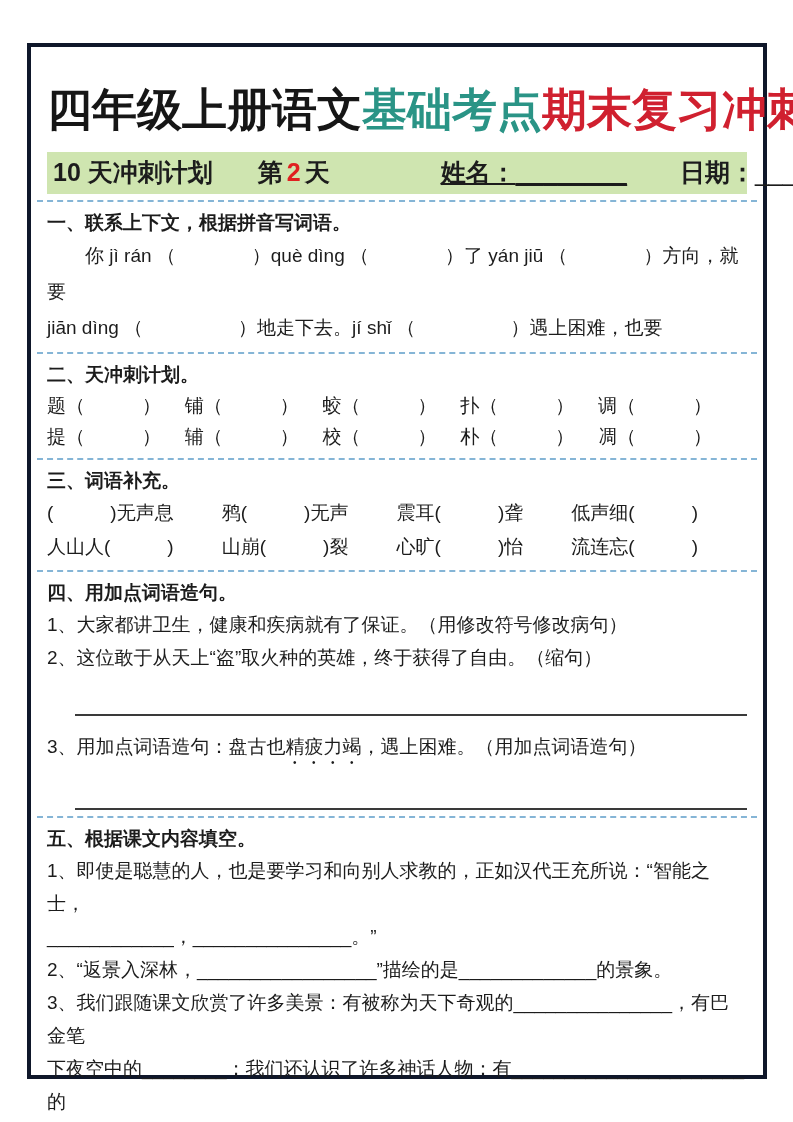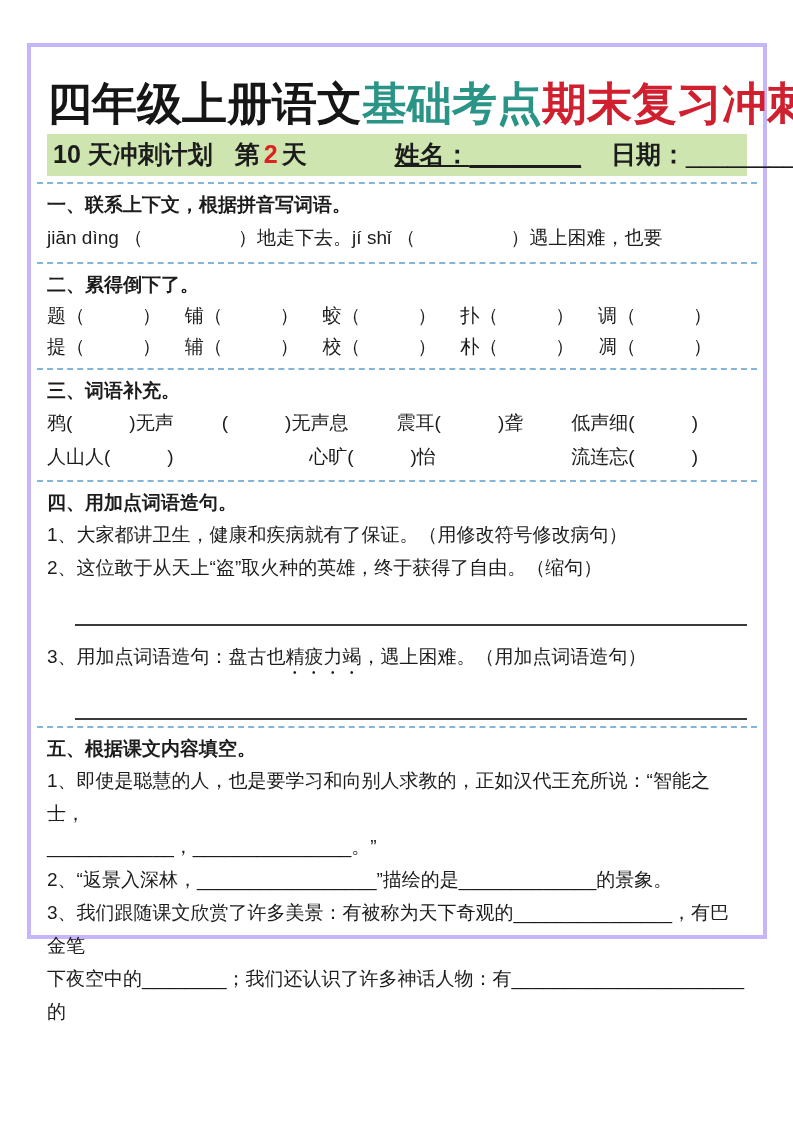--- a/index.html
+++ b/index.html
@@ -7,49 +7,50 @@
   body {
     width: 793px; height: 1122px;
     font-family: "Liberation Sans", "DejaVu Sans", sans-serif;
     color: #1c1c1c;
     position: relative;
     overflow: hidden;
   }
   .frame {
     position: absolute;
     left: 27px; top: 43px;
-    width: 740px; height: 896px;
-    border: 4px solid #c4b5fd;
+    width: 740px; height: 1036px;
+    border: 4px solid #0f172a;
     background: #ffffff;
-    padding: 20px 16px 0 16px;
+    padding: 26px 16px 0 16px;
   }
   
   .main-title {
     text-align: center;
     font-size: 45px;
     font-weight: 800;
     letter-spacing: 0px;
     margin-top: 12px;
     white-space: nowrap;
     line-height: 1.1;
   }
   .t-black { color: #161616; }
   .t-teal  { color: #2a9486; }
   .t-red   { color: #d0202f; }
   
   .banner {
-    margin-top: 5px;
+    margin-top: 17px;
     background: #cfe5b0;
     height: 42px;
     display: flex;
     align-items: center;
     font-size: 25px;
     font-weight: 700;
     padding: 0 10px 0 6px;
     white-space: nowrap;
+    gap: 23px;
   }
   .banner .plan { margin-right: 22px; }
   .banner .day-num { color: #e02020; padding: 0 4px; }
   .banner .name-group { margin-left: 88px; text-decoration: underline; }
   .banner .date-group { margin-left: 30px; }
   .banner .blank { font-weight: 400; letter-spacing: 0; }
   
   .sep {
     border-top: 2px dashed #85b5d6;
     height: 0;
@@ -105,27 +106,28 @@
     <span class="plan">10 天冲刺计划</span>
     <span><span>第</span><span class="day-num">2</span><span>天</span></span>
     <span class="name-group"><span>姓名：</span><span class="blank">________</span></span>
     <span class="date-group"><span>日期：</span><span class="blank">________</span></span>
   </div>
 
   <div class="sep"></div>
 
   <div class="section">
     <div class="sec-header">一、联系上下文，根据拼音写词语。</div>
+    <div class="line indent">你 jì rán （　　　　）què dìng （　　　　）了 yán jiū （　　　　）方向，就要</div>
     <div class="line">jiān dìng （　　　　　）地走下去。jí shǐ （　　　　　）遇上困难，也要</div>
   </div>
 
   <div class="sep"></div>
 
   <div class="section">
-    <div class="sec-header">二、累得倒下了。</div>
+    <div class="sec-header">二、天冲刺计划。</div>
     <div class="row row-5">
       <span>题（　　　）</span>
       <span>铺（　　　）</span>
       <span>蛟（　　　）</span>
       <span>扑（　　　）</span>
       <span>调（　　　）</span>
     </div>
     <div class="row row-5">
       <span>提（　　　）</span>
       <span>辅（　　　）</span>
@@ -133,27 +135,28 @@
       <span>朴（　　　）</span>
       <span>凋（　　　）</span>
     </div>
   </div>
 
   <div class="sep"></div>
 
   <div class="section">
     <div class="sec-header">三、词语补充。</div>
     <div class="row row-4">
+      <span>(　　　)无声息</span>
       <span>鸦(　　　)无声</span>
-      <span>(　　　)无声息</span>
       <span>震耳(　　　)聋</span>
       <span>低声细(　　　)</span>
     </div>
     <div class="row row-4">
       <span>人山人(　　　)</span>
+      <span>山崩(　　　)裂</span>
       <span>心旷(　　　)怡</span>
       <span>流连忘(　　　)</span>
     </div>
   </div>
 
   <div class="sep"></div>
 
   <div class="section">
     <div class="sec-header">四、用加点词语造句。</div>
     <div class="s4-line">1、大家都讲卫生，健康和疾病就有了保证。（用修改符号修改病句）</div>

